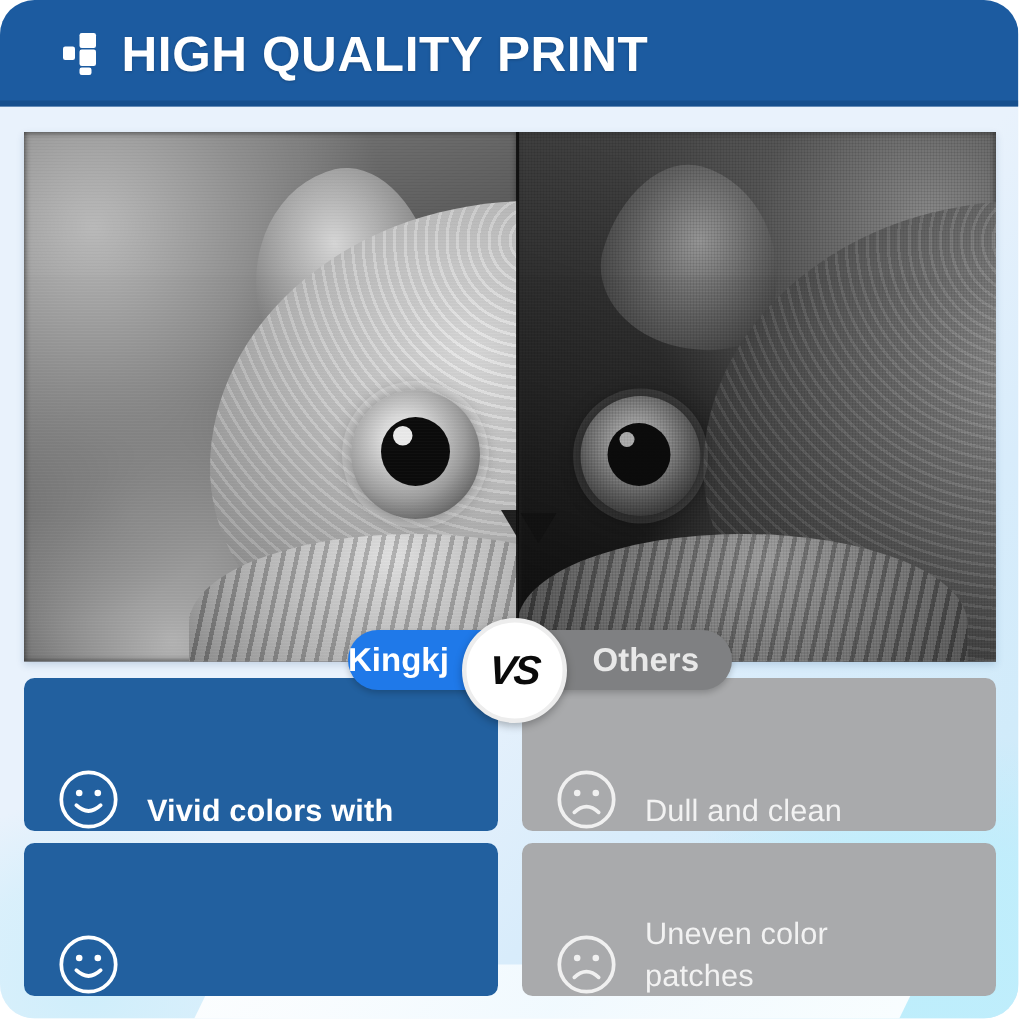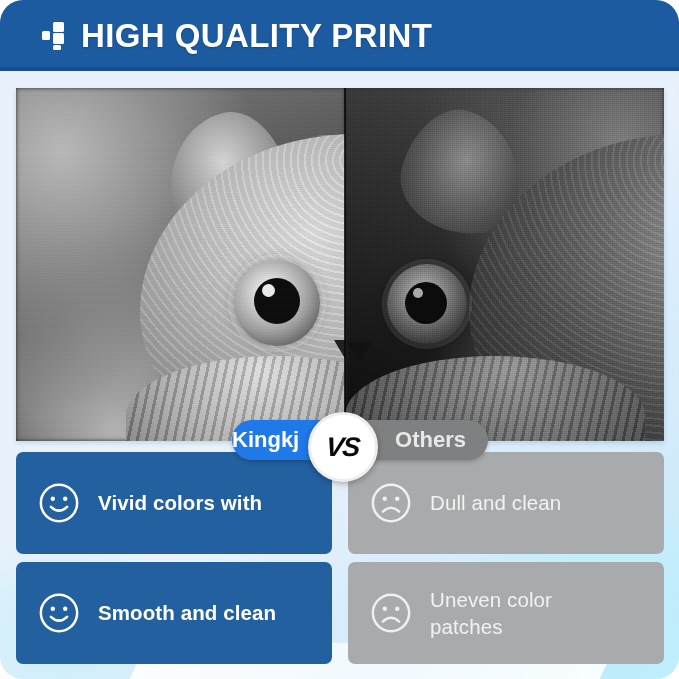--- a/index.html
+++ b/index.html
@@ -364,21 +364,21 @@
     height: 212px;
     display: grid;
     grid-template-columns: 324px 324px;
     grid-template-rows: 102px 102px;
     gap: 8px;
     z-index: 8;
     box-sizing: border-box;
   }
   .card {
     display: flex;
-    align-items: center;
+    align-items: flex-end;
     border-radius: 7px;
     box-sizing: border-box;
     padding: 0 14px 0 22px;
     width: 316px;
     height: 102px;
   }
   .card.pro {
     background: #22609f;
     color: #ffffff;
   }
@@ -508,21 +508,20 @@
     <div class="card pro">
       <span class="face-icon">
         <svg viewBox="0 0 44 44" width="42" height="42" aria-hidden="true">
           <circle cx="22" cy="22" r="19" fill="none" stroke="#ffffff" stroke-width="2.6"></circle>
           <circle cx="15.5" cy="17.5" r="2.3" fill="#ffffff"></circle>
           <circle cx="28.5" cy="17.5" r="2.3" fill="#ffffff"></circle>
           <path d="M13.5 26 Q22 34 30.5 26" fill="none" stroke="#ffffff" stroke-width="2.6" stroke-linecap="round"></path>
         </svg>
       </span>
       <div class="card-text">
-        <div>Smooth and clean</div>
       </div>
     </div>
 
     <div class="card con">
       <span class="face-icon">
         <svg viewBox="0 0 44 44" width="42" height="42" aria-hidden="true">
           <circle cx="22" cy="22" r="19" fill="none" stroke="#f0f0f0" stroke-width="2.6"></circle>
           <circle cx="15.5" cy="17.5" r="2.3" fill="#f0f0f0"></circle>
           <circle cx="28.5" cy="17.5" r="2.3" fill="#f0f0f0"></circle>
           <path d="M13.5 31 Q22 23 30.5 31" fill="none" stroke="#f0f0f0" stroke-width="2.6" stroke-linecap="round"></path>

